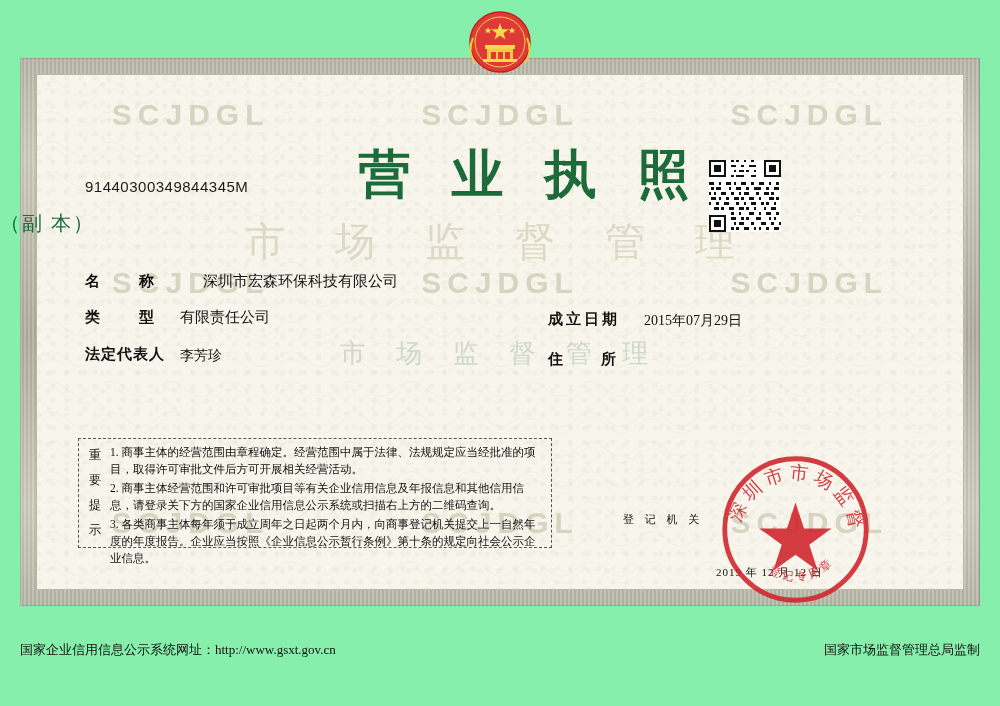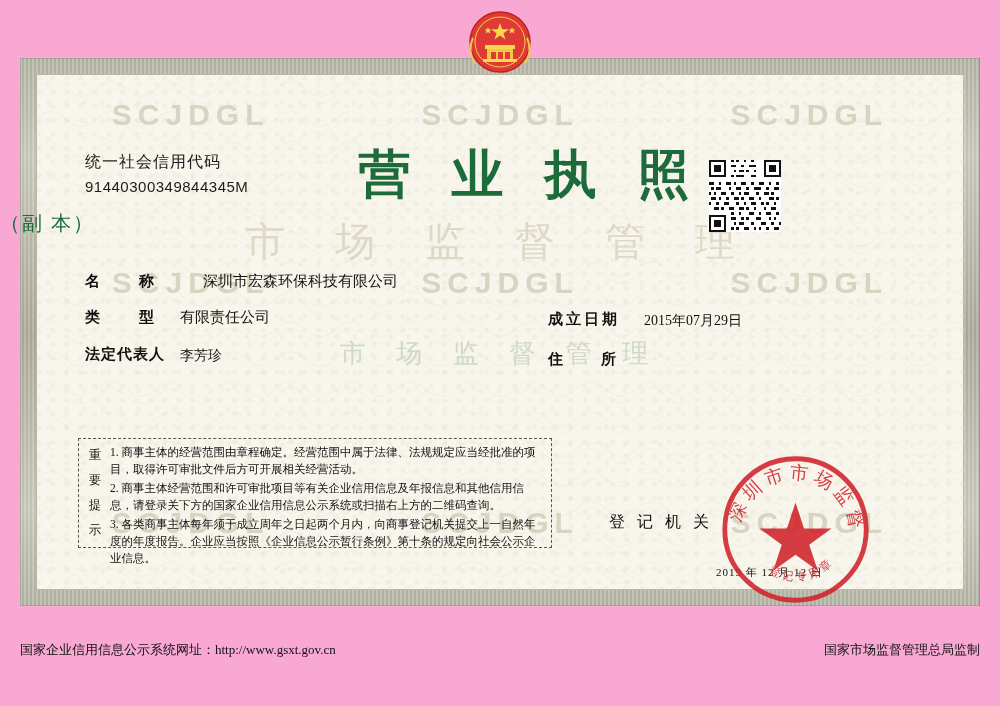--- a/index.html
+++ b/index.html
@@ -10,21 +10,21 @@
   body {
     width: 1000px;
     height: 706px;
     font-family: "Liberation Serif", "DejaVu Serif", serif;
     overflow: hidden;
   }
   #license {
     position: relative;
     width: 1000px;
     height: 706px;
-    background: #f9a8d4;
+    background: #86efac;
   }
   
   .outer-frame {
     position: absolute;
     left: 20px;
     top: 58px;
     width: 960px;
     height: 548px;
     background: linear-gradient(180deg, #b3b3a4 0%, #c9c9bb 18%, #ada99a 50%, #c9c9bb 82%, #b3b3a4 100%);
     box-shadow: inset 0 0 0 1px #9a9a8c;
@@ -232,23 +232,23 @@
     width: 434px;
     font-size: 11.5px;
     line-height: 17px;
     color: #111;
   }
   .notice-body p { margin: 0 0 2px 0; }
 
   
   .reg-label {
     position: absolute;
-    left: 609px;
+    left: 623px;
     top: 512px;
-    font-size: 16px;
+    font-size: 11px;
     letter-spacing: 4px;
     color: #111;
   }
   .reg-date {
     position: absolute;
     left: 716px;
     top: 565px;
     font-size: 11px;
     letter-spacing: 1px;
     color: #111;
@@ -337,21 +337,20 @@
 
     <g stroke="#f0c94b" stroke-width="2" fill="none">
       <path d="M12 30 Q6 42 14 56"></path>
       <path d="M66 30 Q72 42 64 56"></path>
     </g>
   </svg>
 
   <div class="title-main">营 业 执 照</div>
   <div class="title-sub">（副 本）</div>
 
-  <div class="credit-label">统一社会信用代码</div>
   <div class="credit-value">91440300349844345M</div>
   <div class="credit-underline"></div>
 
   <svg class="qr" viewBox="0 0 29 29" shape-rendering="crispEdges">
     <rect width="29" height="29" fill="#ffffff"></rect>
     <g fill="#111">
       <rect x="0" y="0" width="7" height="1"></rect>
         <rect x="0" y="6" width="7" height="1"></rect>
       <rect x="0" y="0" width="1" height="7"></rect>
         <rect x="6" y="0" width="1" height="7"></rect>

